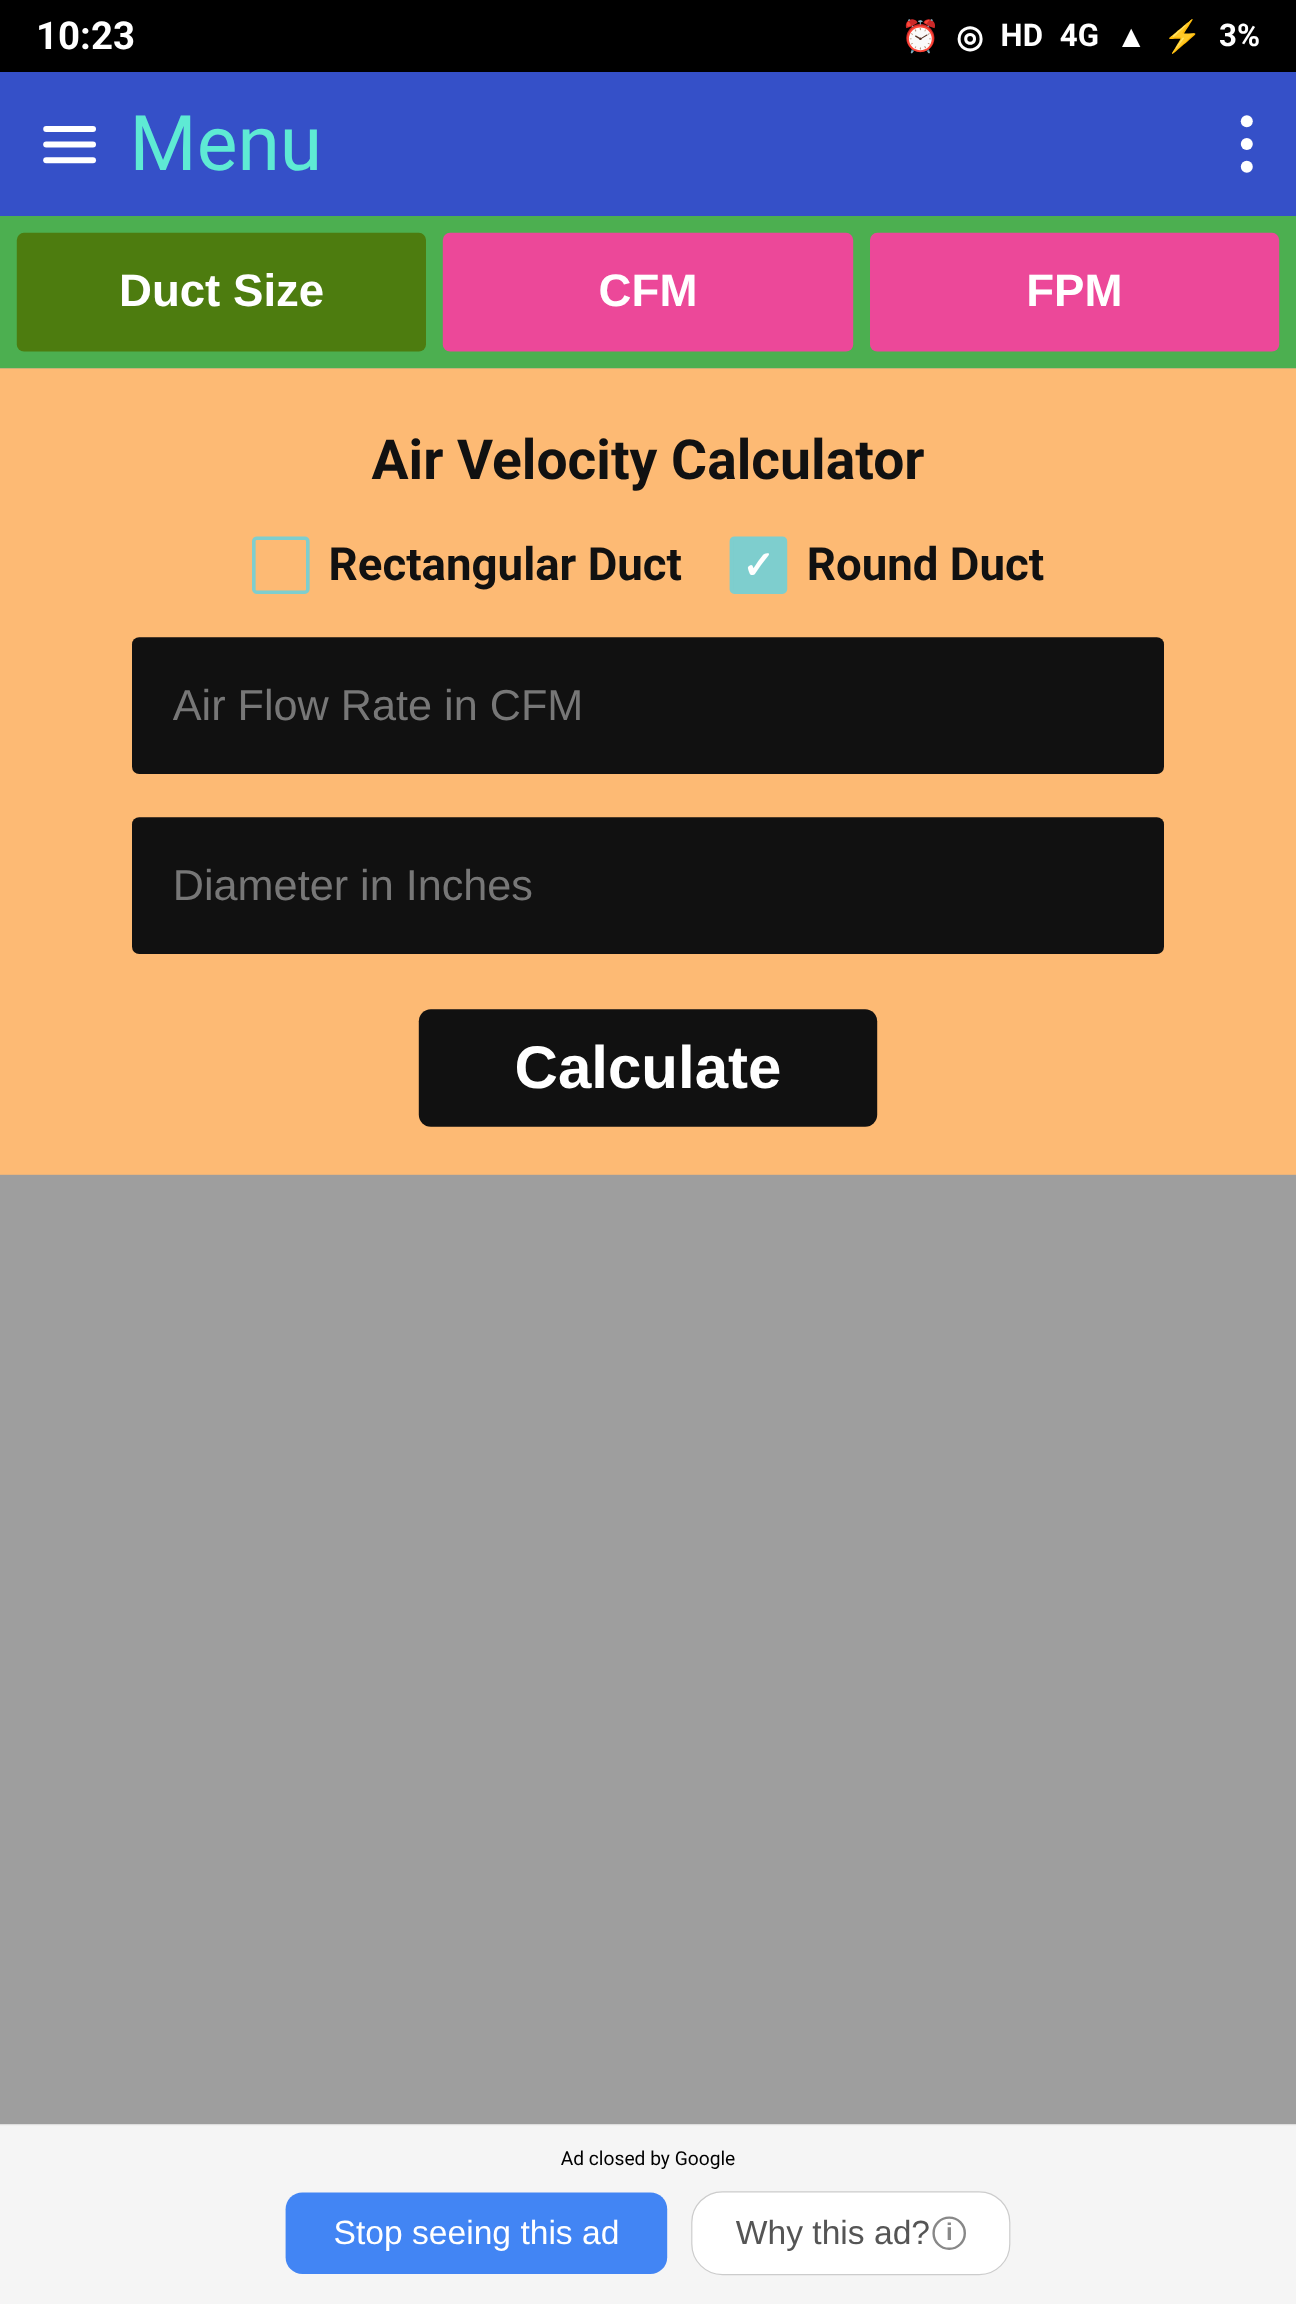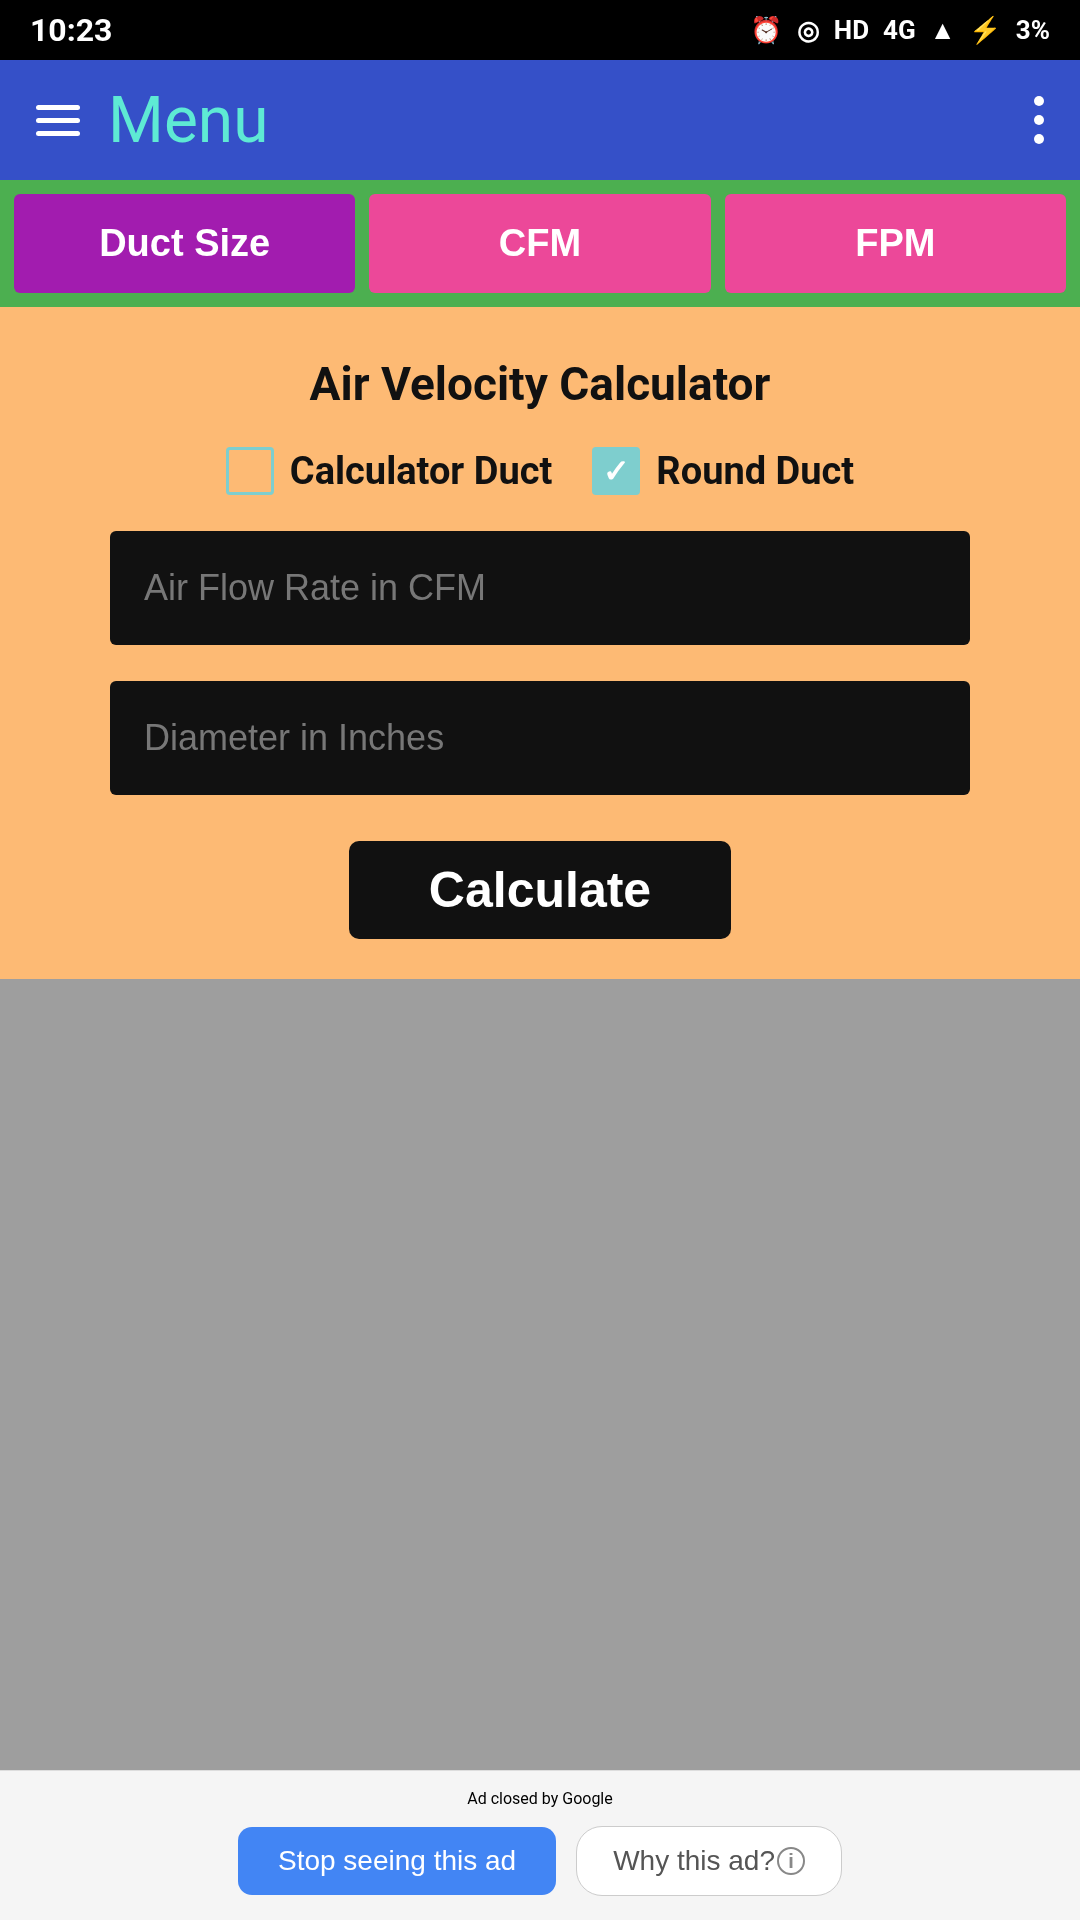--- a/index.html
+++ b/index.html
@@ -107,21 +107,21 @@
       font-size: 38px;
       font-weight: bold;
       border: none;
       border-radius: 6px;
       padding: 28px 10px;
       cursor: pointer;
       text-align: center;
     }
 
     .tab-btn.active {
-      background: #a21caf;
+      background: #4d7c0f;
     }
 
     
     #main-content {
       background: #fdba74;
       padding: 40px 60px;
       display: flex;
       flex-direction: column;
       align-items: center;
       gap: 36px;
@@ -308,21 +308,21 @@
   <button class="tab-btn">FPM</button>
 </div>
 
 <div id="main-content">
 
   <div id="calculator-title">Air Velocity Calculator</div>
 
   <div id="duct-type-row">
     <div class="duct-option">
       <div class="checkbox"></div>
-      <span class="duct-label">Calculator Duct</span>
+      <span class="duct-label">Rectangular Duct</span>
     </div>
     <div class="duct-option">
       <div class="checkbox checked"></div>
       <span class="duct-label">Round Duct</span>
     </div>
   </div>
 
   <input class="input-field" type="text" placeholder="Air Flow Rate in CFM" style="">
 
   <input class="input-field" type="text" placeholder="Diameter in Inches" style="">

